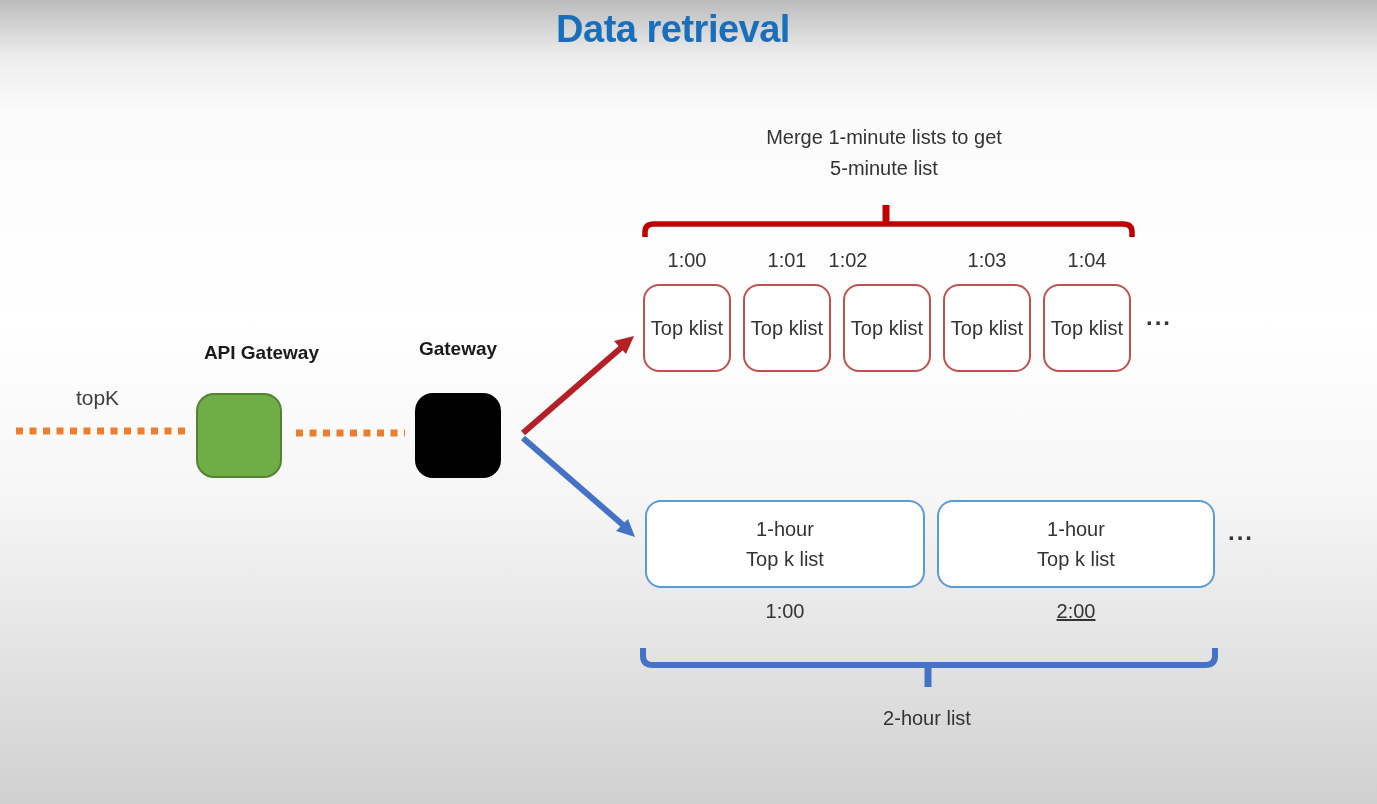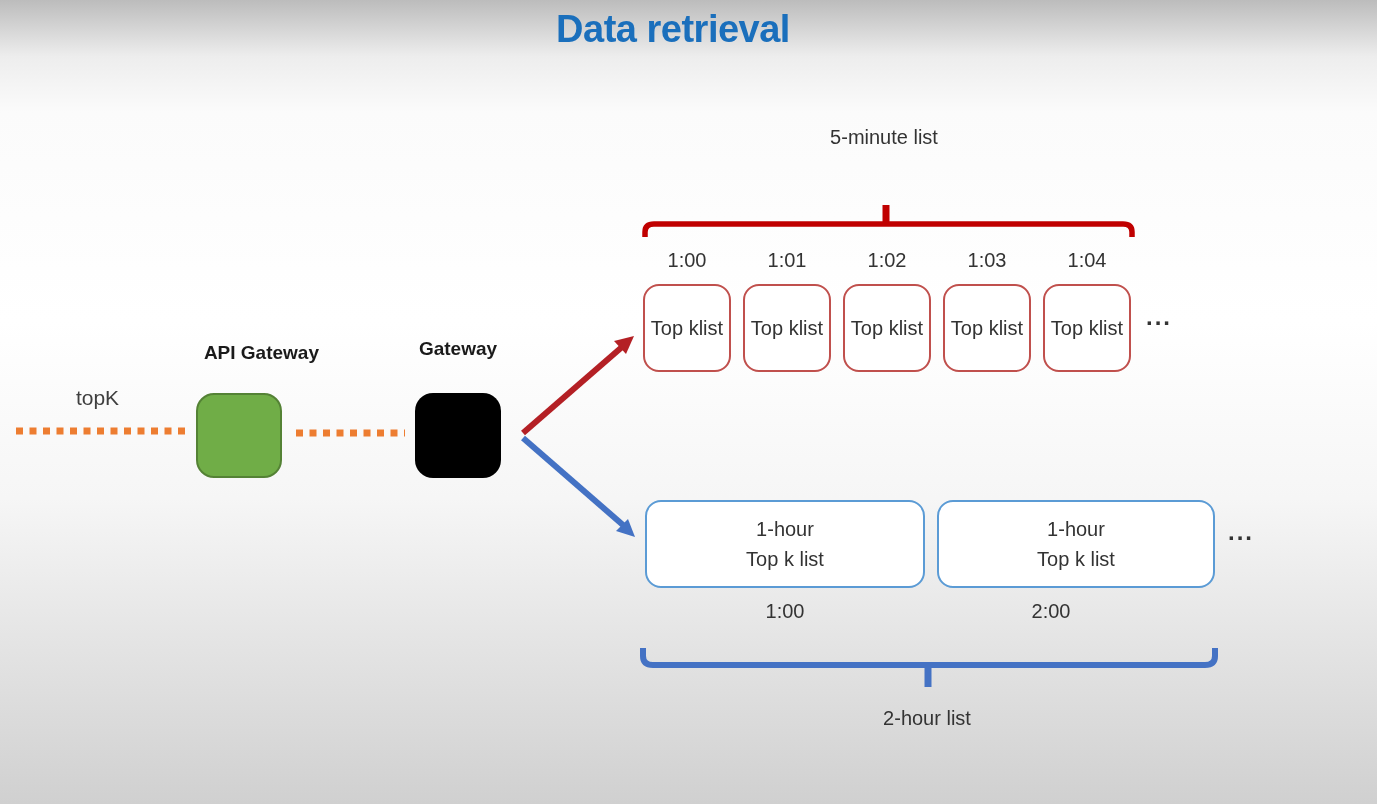--- a/index.html
+++ b/index.html
@@ -85,26 +85,27 @@
       <line x1="886" y1="223" x2="886" y2="205" style="stroke:var(--brace-red)" stroke-width="7"></line>
     </g>
 
     <g>
       <path d="M 643,648 L 643,656 Q 643,665 653,665 L 1205,665 Q 1215,665 1215,656 L 1215,648" fill="none" style="stroke:var(--blue)" stroke-width="6"></path>
       <line x1="928" y1="666" x2="928" y2="687" style="stroke:var(--blue)" stroke-width="7"></line>
     </g>
   </svg>
 
   <div class="abs merge-label" style="left:684px;top:122px;width:400px;">
+    <div>Merge 1-minute lists to get</div>
     <div>5-minute list</div>
   </div>
 
   <div class="abs time-label" style="left:643px;top:249px;width:88px;">1:00</div>
   <div class="abs time-label" style="left:743px;top:249px;width:88px;">1:01</div>
-  <div class="abs time-label" style="left:843px;top:249px;width:88px;">1:02</div>
+  <div class="abs time-label" style="left:804px;top:249px;width:88px;">1:02</div>
   <div class="abs time-label" style="left:943px;top:249px;width:88px;">1:03</div>
   <div class="abs time-label" style="left:1043px;top:249px;width:88px;">1:04</div>
 
   <div class="abs minute-box" style="left:643px;">
     <span>Top k</span>
     <span>list</span>
   </div>
   <div class="abs minute-box" style="left:743px;">
     <span>Top k</span>
     <span>list</span>
@@ -133,19 +134,19 @@
     <span>1-hour</span>
     <span>Top k list</span>
   </div>
   <div class="abs hour-box" style="left:937px;width:274px;">
     <span>1-hour</span>
     <span>Top k list</span>
   </div>
   <div class="abs ellipsis" style="left:1228px;top:518px;">...</div>
 
   <div class="abs time-label" style="left:645px;top:600px;width:280px;">1:00</div>
-  <div class="abs time-label" style="left:912px;top:600px;width:278px;">2:00</div>
+  <div class="abs time-label" style="left:937px;top:600px;width:278px;text-decoration:underline;">2:00</div>
 
   <div class="abs merge-label" style="left:727px;top:703px;width:400px;">
     <div>2-hour list</div>
   </div>
 
 </div>
 
 </body></html>

